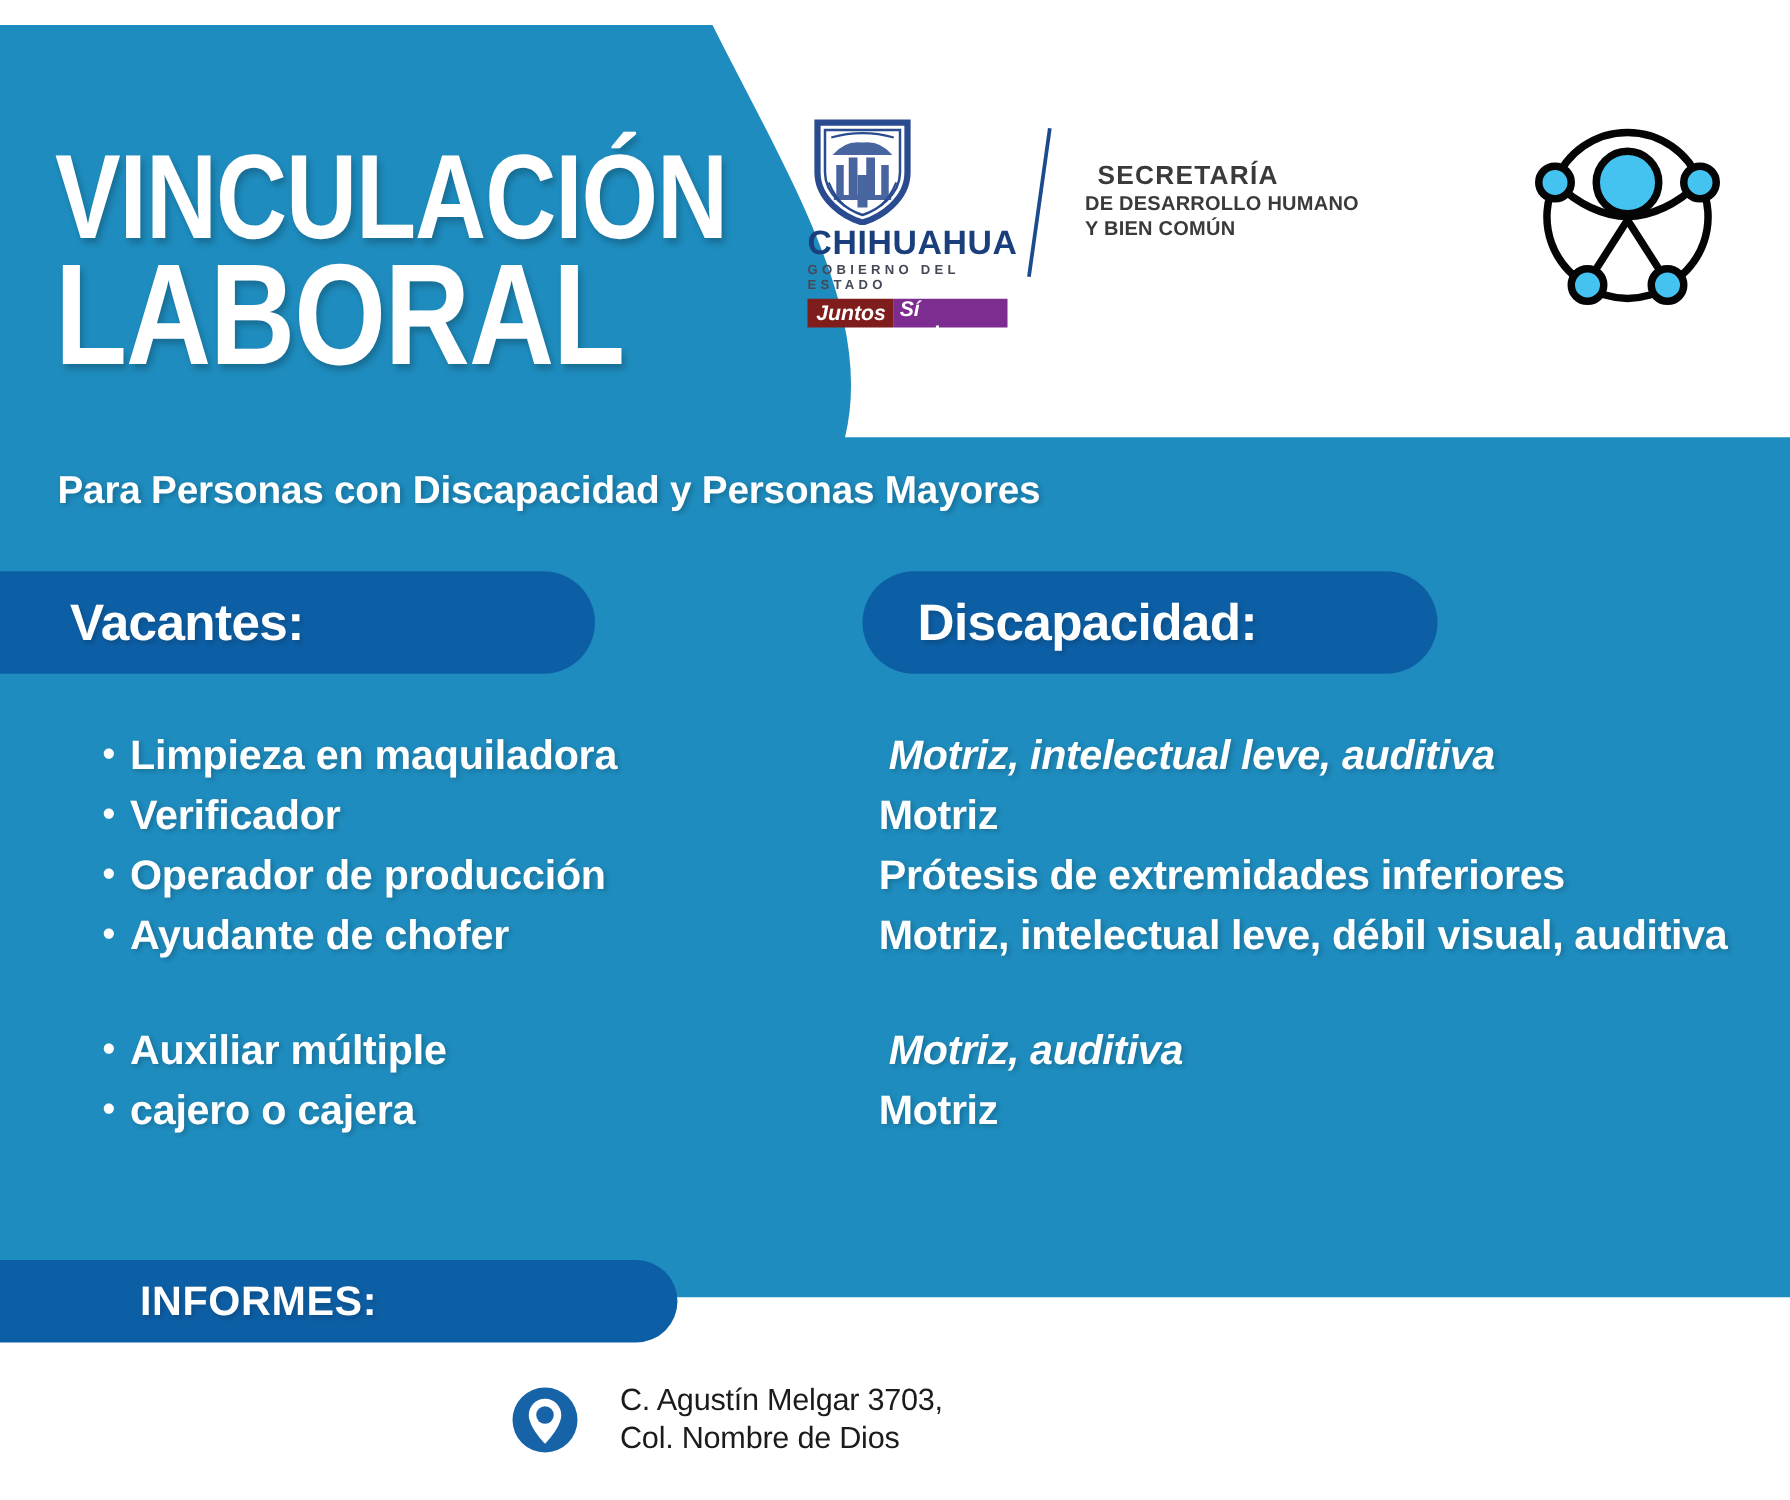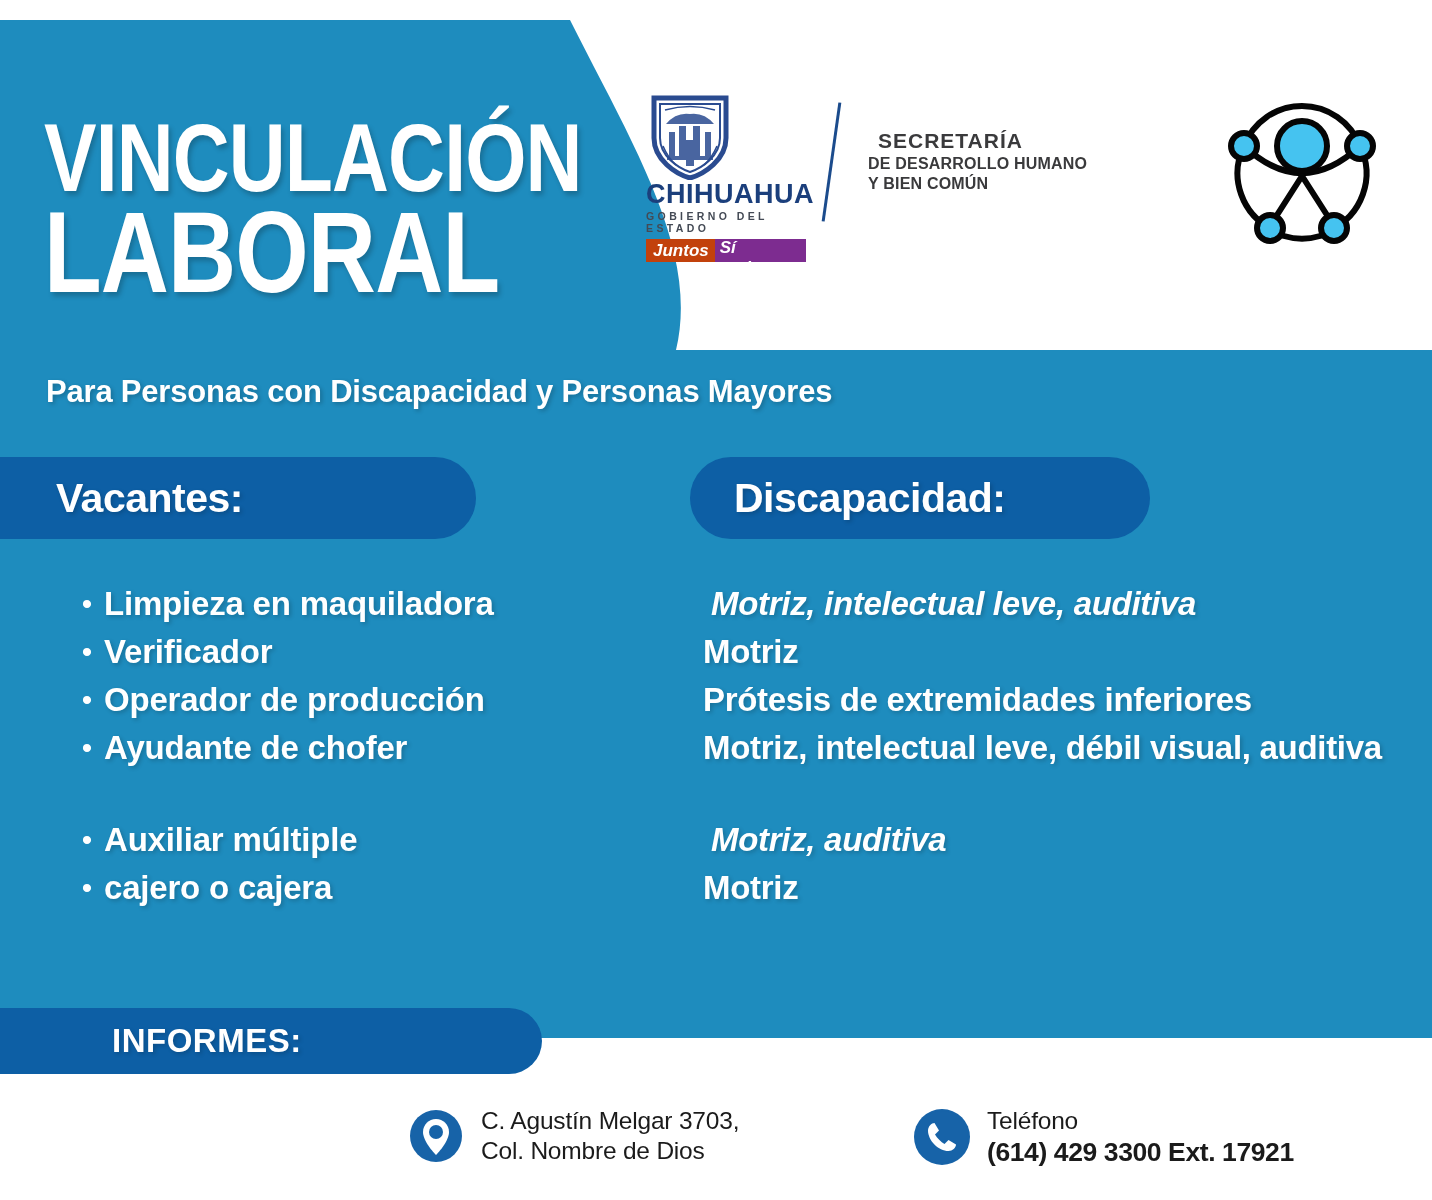--- a/index.html
+++ b/index.html
@@ -102,21 +102,21 @@
     letter-spacing: 3.4px;
     margin-top: 2px;
   }
   .logo-tag {
     display: inline-flex;
     margin-top: 5px;
     height: 23px;
     align-items: stretch;
   }
   .tag-pink {
-    background: #c2410c;
+    background: #7f1d1d;
     color: #ffffff;
     font-size: 17px;
     font-weight: bold;
     font-style: italic;
     padding: 1px 6px 1px 7px;
     display: flex;
     align-items: center;
   }
   .tag-purple {
     background: #7d2c90;
@@ -245,21 +245,21 @@
     text-shadow: 2px 2px 4px rgba(0,0,0,0.2);
   }
   .disab-indent { padding-left: 8px; font-style: italic; }
   .disab-gap { height: 44px; }
 
   
   .contact {
     position: absolute;
     display: flex;
     align-items: center;
-    gap: 17px;
+    gap: 32px;
   }
   .contact-addr { left: 408px; top: 1086px; }
   .contact-phone { left: 914px; top: 1086px; }
   .contact-icon {
     width: 56px;
     height: 56px;
     border-radius: 50%;
     background: #1763a8;
     display: flex;
     align-items: center;
@@ -412,27 +412,14 @@
         <path d="M28 11 C20.8 11 15 16.8 15 24 C15 34 28 47 28 47 C28 47 41 34 41 24 C41 16.8 35.2 11 28 11 Z" fill="#ffffff"></path>
         <circle cx="28" cy="24" r="7" fill="#1763a8"></circle>
       </svg>
     </span>
     <span class="contact-text">
       <span>C. Agustín Melgar 3703,</span><br>
       <span>Col. Nombre de Dios</span>
     </span>
   </div>
 
-  <div class="contact contact-phone">
-    <span class="contact-icon">
-      <svg width="56" height="56" viewBox="0 0 56 56">
-        <circle cx="28" cy="28" r="26" fill="#1763a8"></circle>
-        <path d="M20.5 14 C17.5 14 14 17.5 14 21.5 C14 31.5 24.5 42 34.5 42 C38.5 42 42 38.5 42 35.5
-                 L34.5 31 L30.5 35 C27 33 23 29 21 25.5 L25 21.5 Z" fill="#ffffff"></path>
-      </svg>
-    </span>
-    <span class="contact-text">
-      <span class="label">Teléfono</span><br>
-      <span class="value">(614) 429 3300 Ext. 17921</span>
-    </span>
-  </div>
 
 </div>
 
 </body></html>

